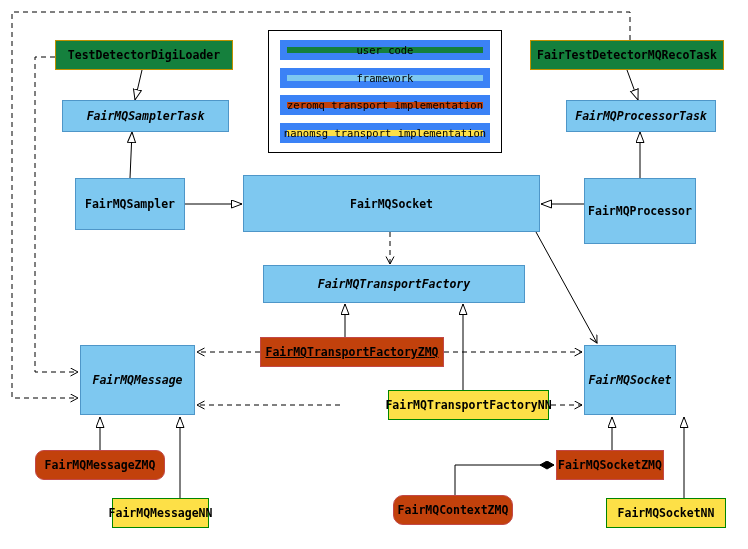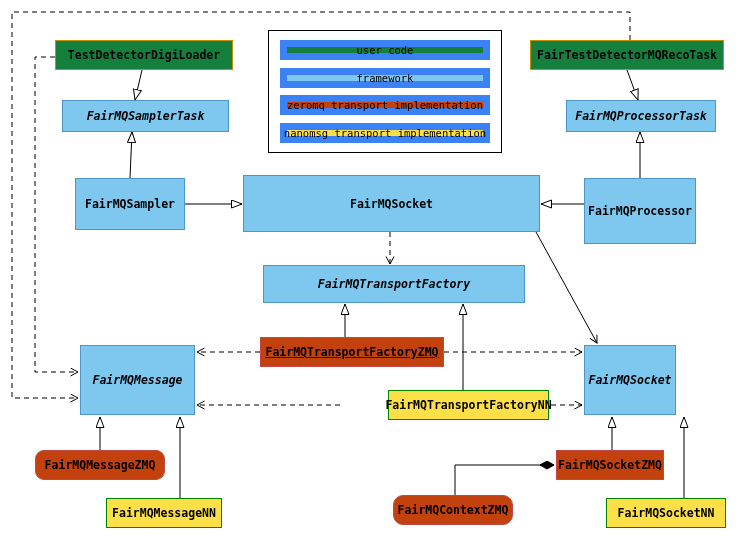--- a/index.html
+++ b/index.html
@@ -97,21 +97,21 @@
   <div class="node c-red" style="left:260px;top:337px;width:184px;height:30px;text-decoration:underline;">FairMQTransportFactoryZMQ</div>
 
   <div class="node c-green" style="left:340px;top:390px;width:161px;height:30px;margin-left:48px;">FairMQTransportFactoryNN</div>
 
   <div class="node c-blue abstract" style="left:80px;top:345px;width:115px;height:70px;">FairMQMessage</div>
 
   <div class="node c-blue abstract" style="left:584px;top:345px;width:92px;height:70px;">FairMQSocket</div>
 
   <div class="node c-red" style="left:35px;top:450px;width:130px;height:30px;border-radius:9px;">FairMQMessageZMQ</div>
 
-  <div class="node c-green" style="left:106px;top:498px;width:116px;height:30px;text-align:right;">FairMQMessageNN</div>
+  <div class="node c-green" style="left:112px;top:498px;width:97px;height:30px;text-align:right;">FairMQMessageNN</div>
 
   <div class="node c-red" style="left:393px;top:495px;width:120px;height:30px;border-radius:10px;">FairMQContextZMQ</div>
 
   <div class="node c-red" style="left:556px;top:450px;width:108px;height:30px;">FairMQSocketZMQ</div>
 
   <div class="node c-green" style="left:606px;top:498px;width:120px;height:30px;">FairMQSocketNN</div>
 
 </div>
 
 </body></html>

